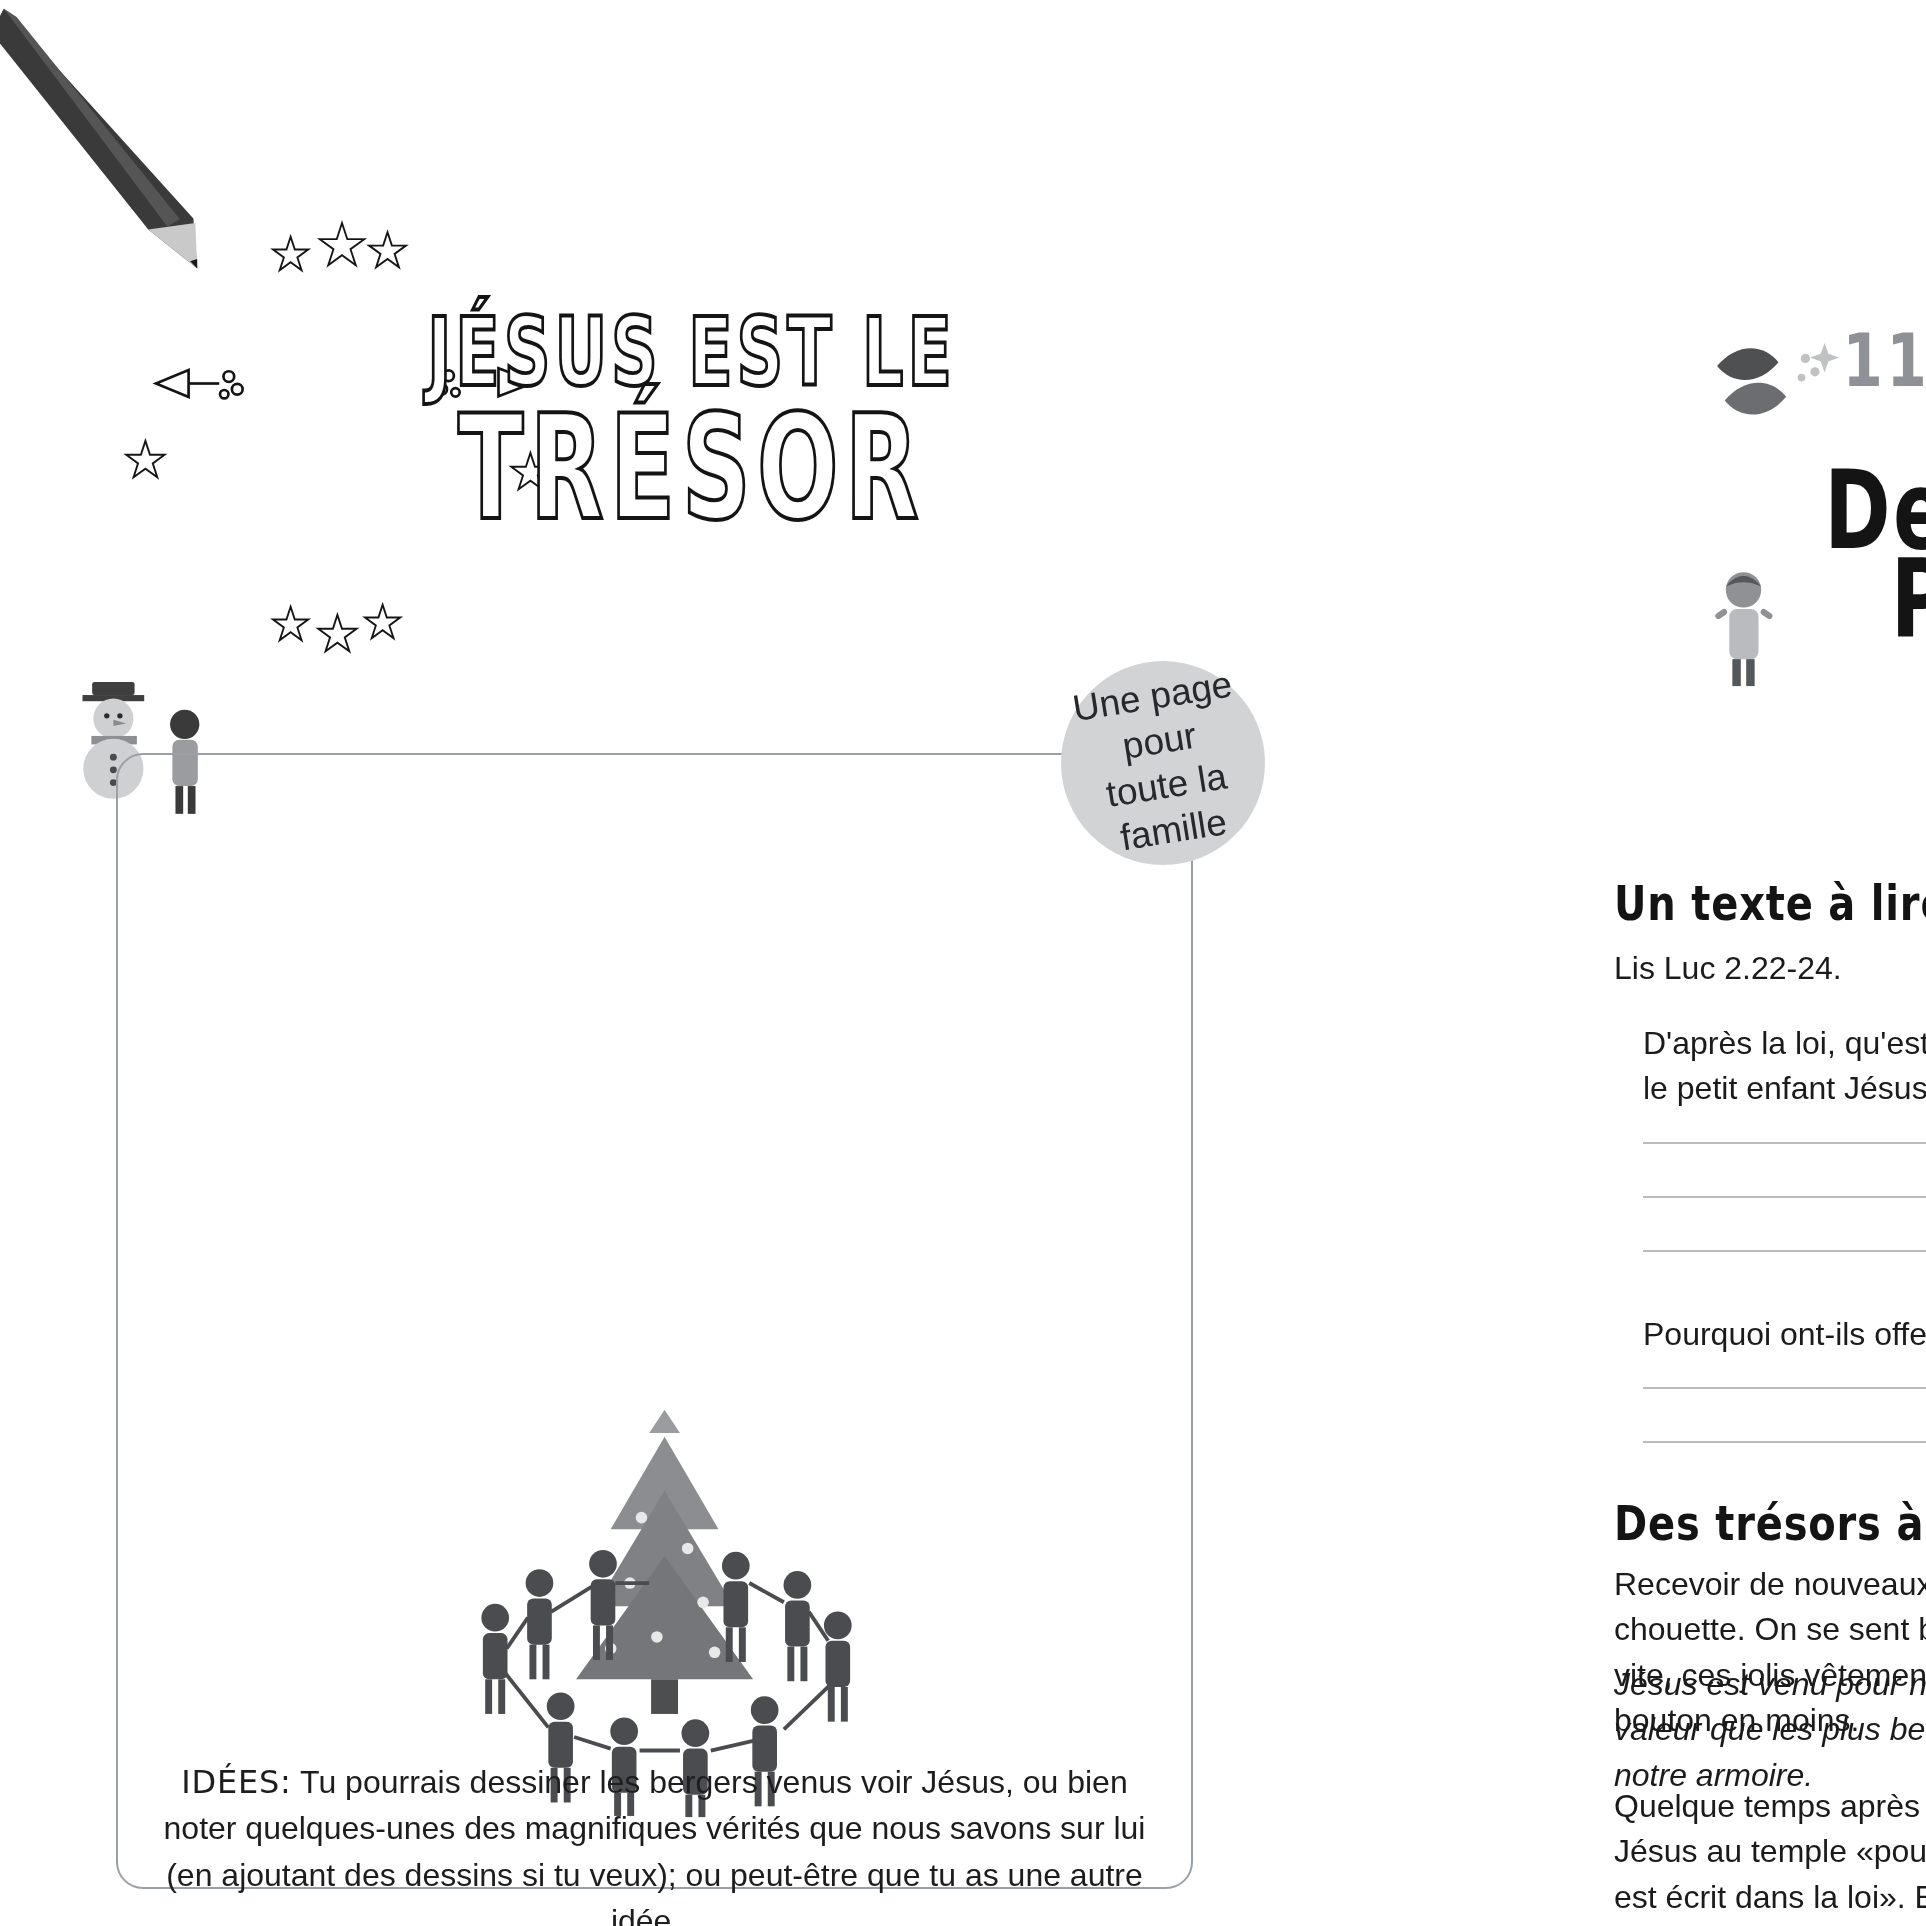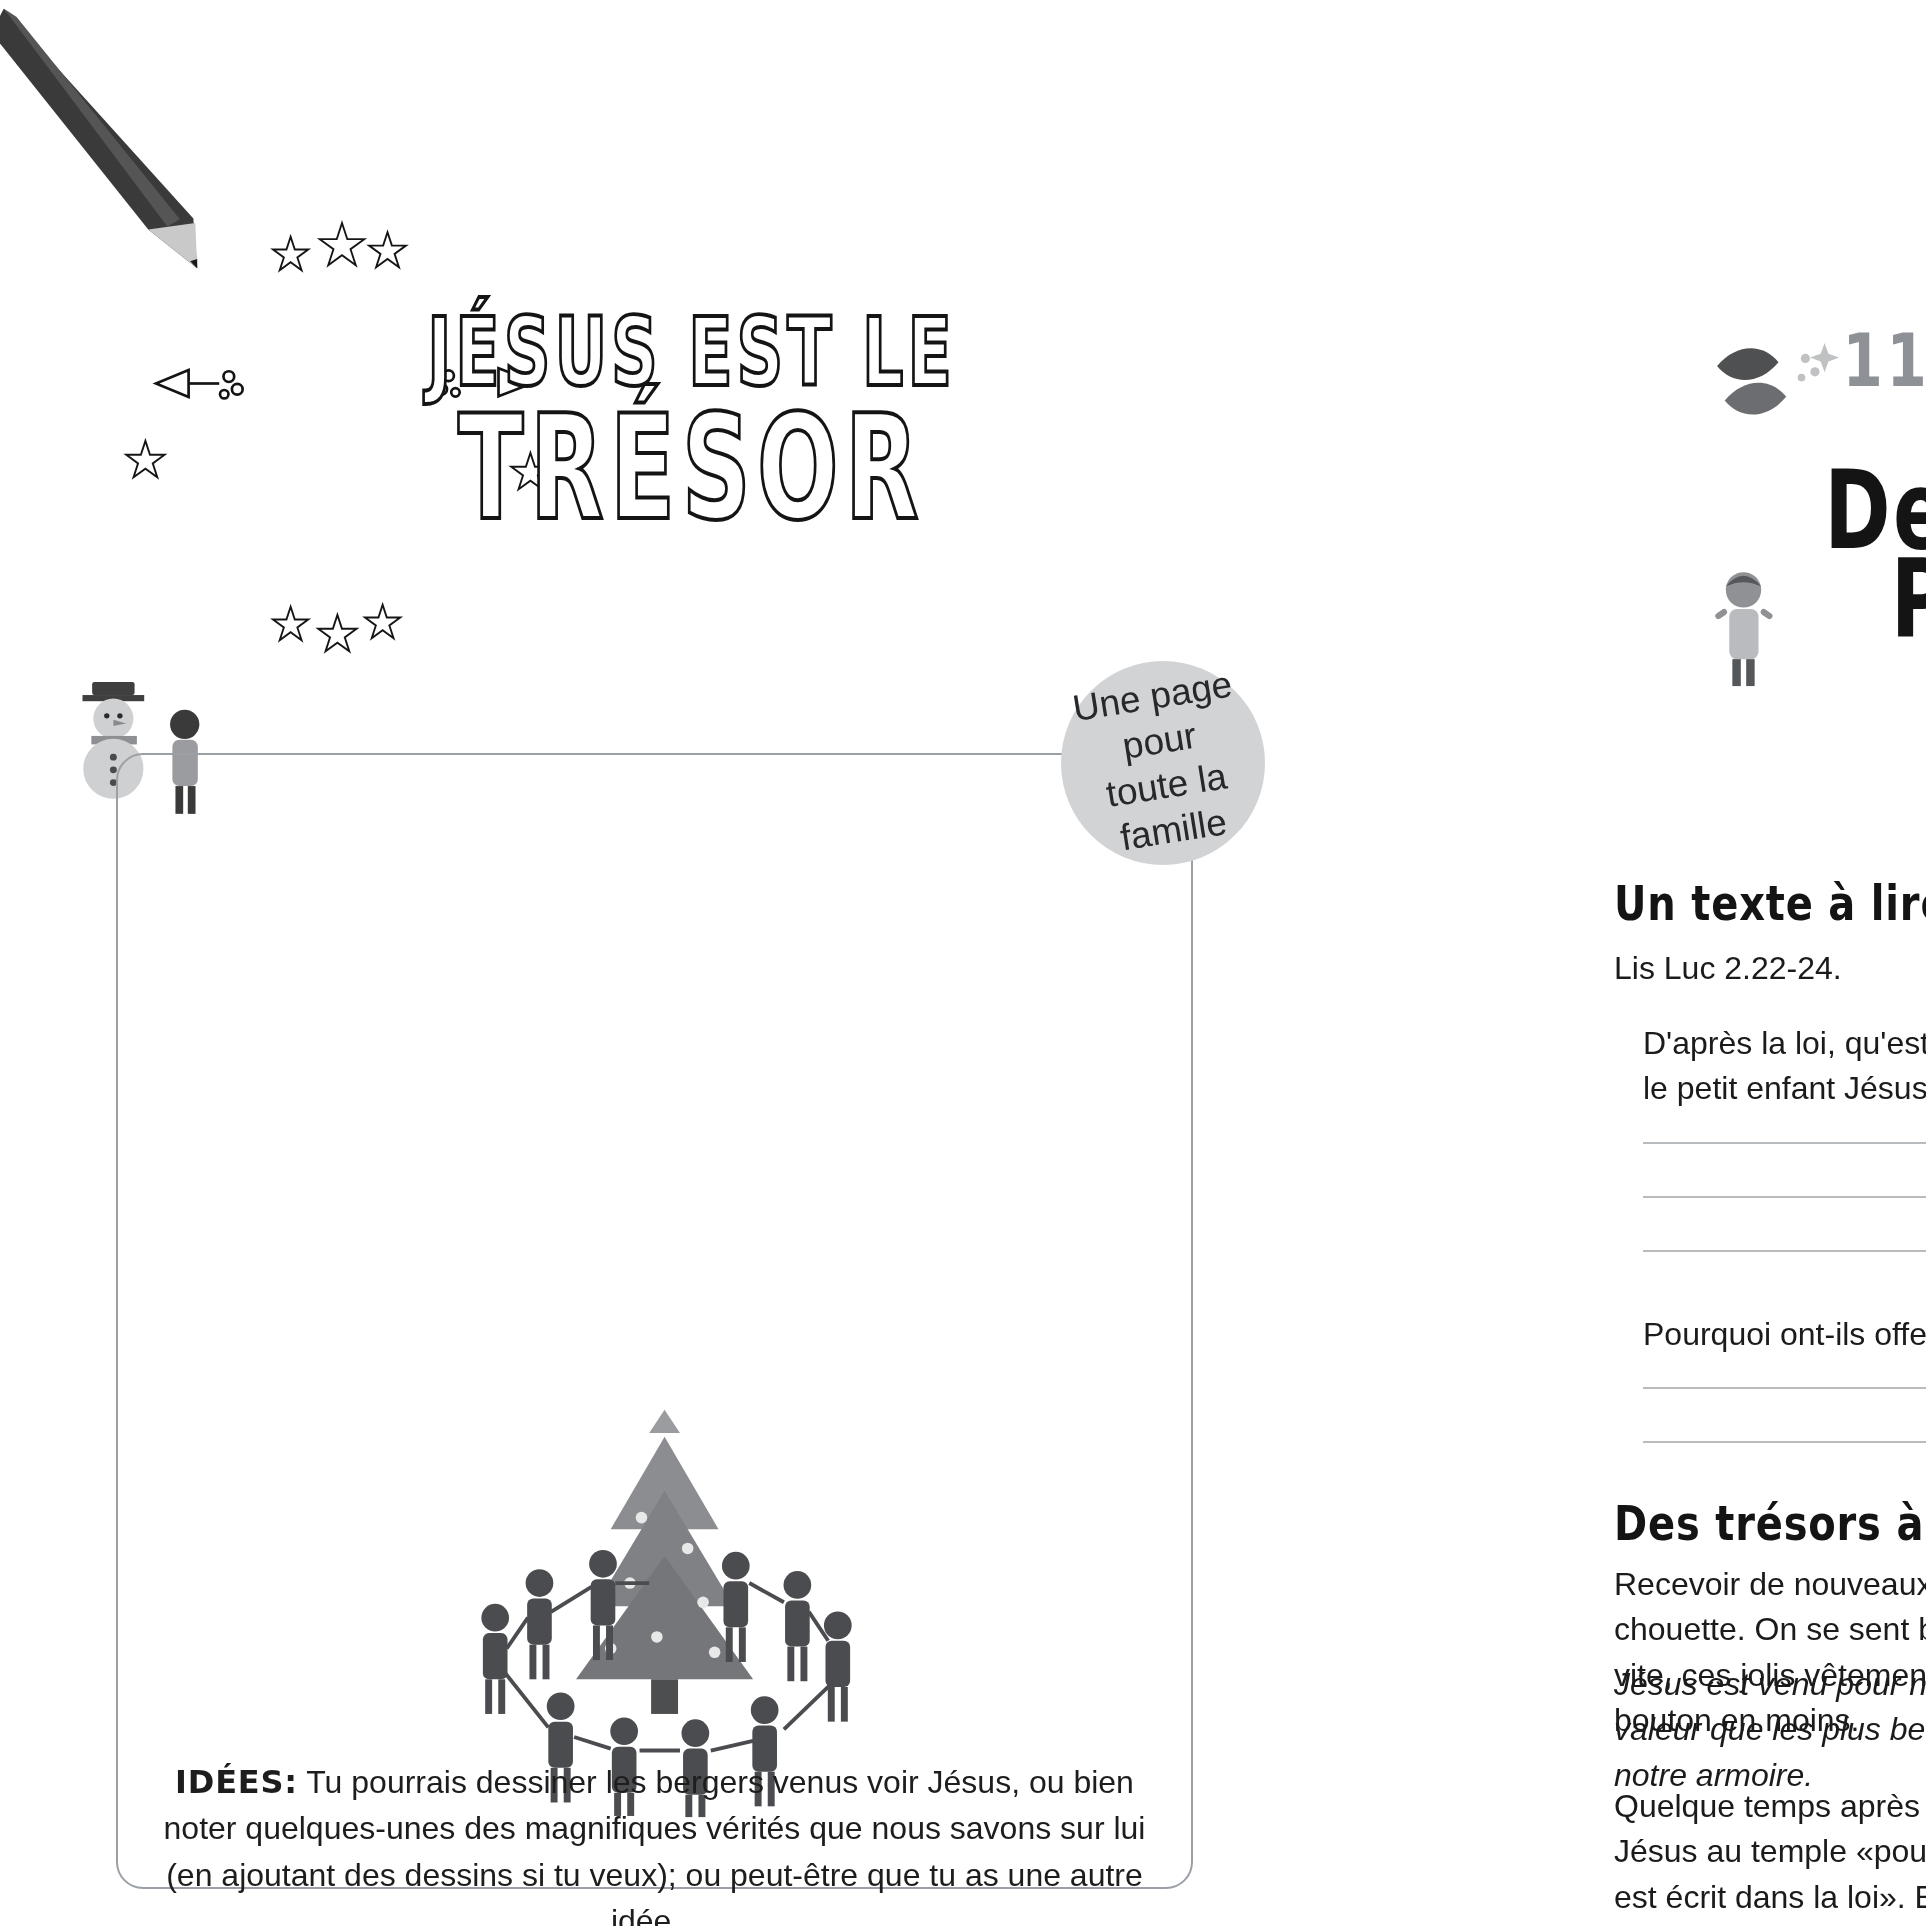--- a/index.html
+++ b/index.html
@@ -123,21 +123,21 @@
     left: 146px;
     top: 1759px;
     width: 1017px;
     text-align: center;
     font-size: 32px;
     line-height: 1.45;
     color: #1d1d1d;
   }
   .ideas-caption b {
     font-family: "DejaVu Sans", sans-serif;
-    font-weight: 700;
+    font-weight: 400;
     letter-spacing: 0.8px;
   }
 
   
   .date-head {
     position: absolute;
     left: 0;
     top: 327px;
     width: 1383px;
     text-align: center;

